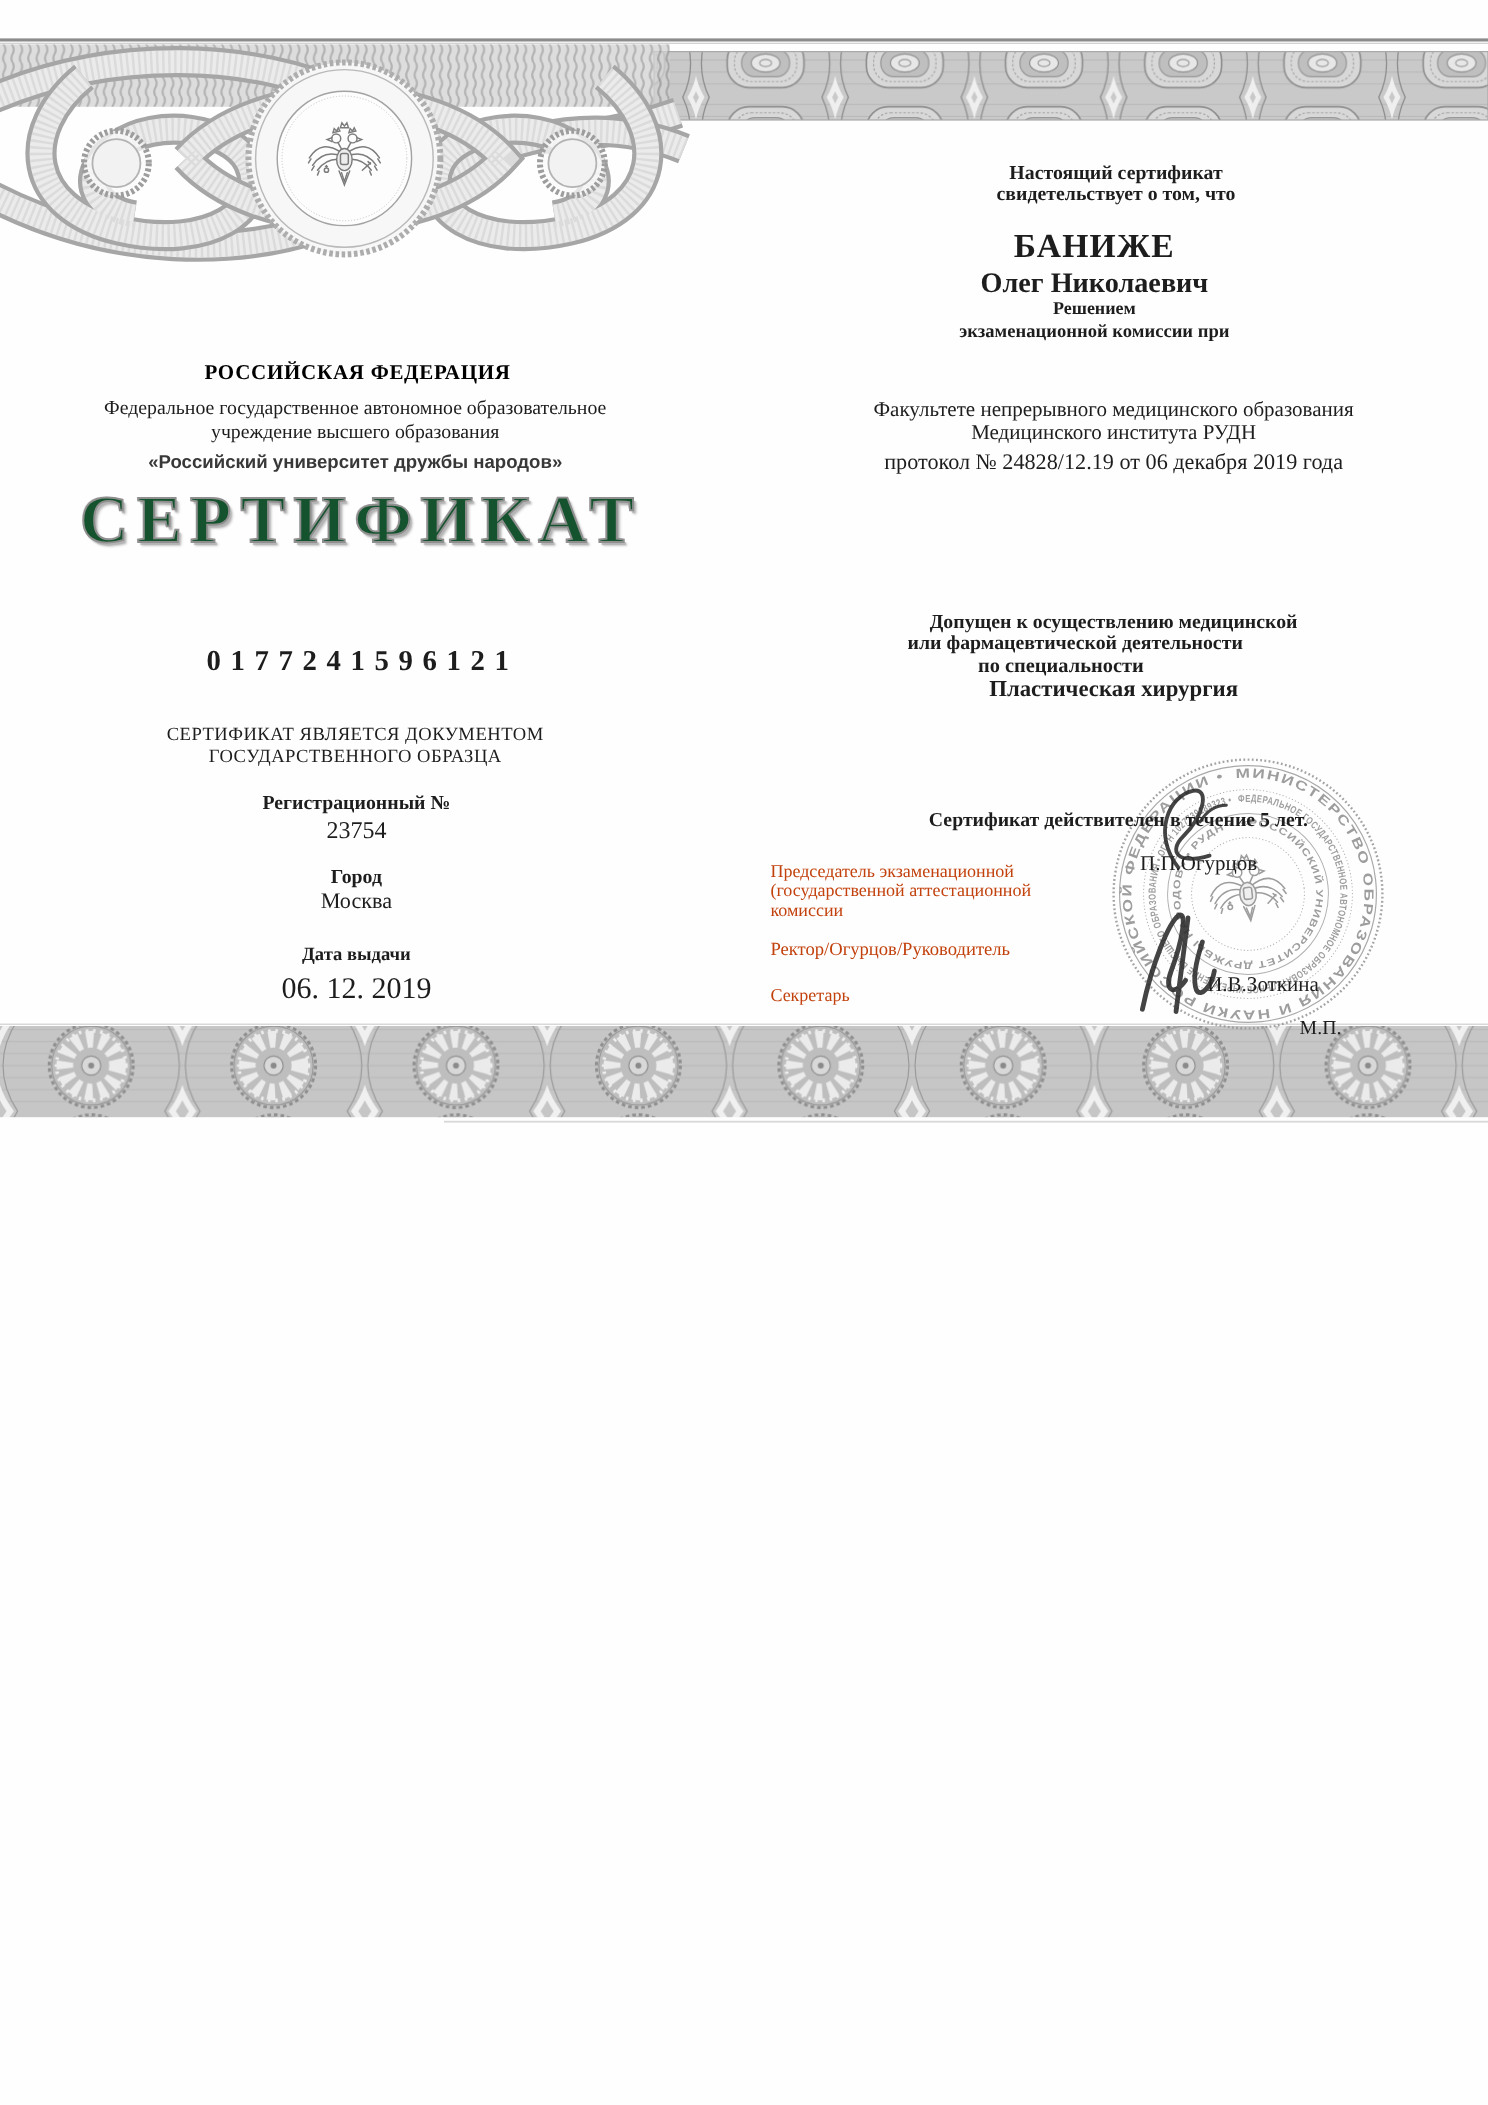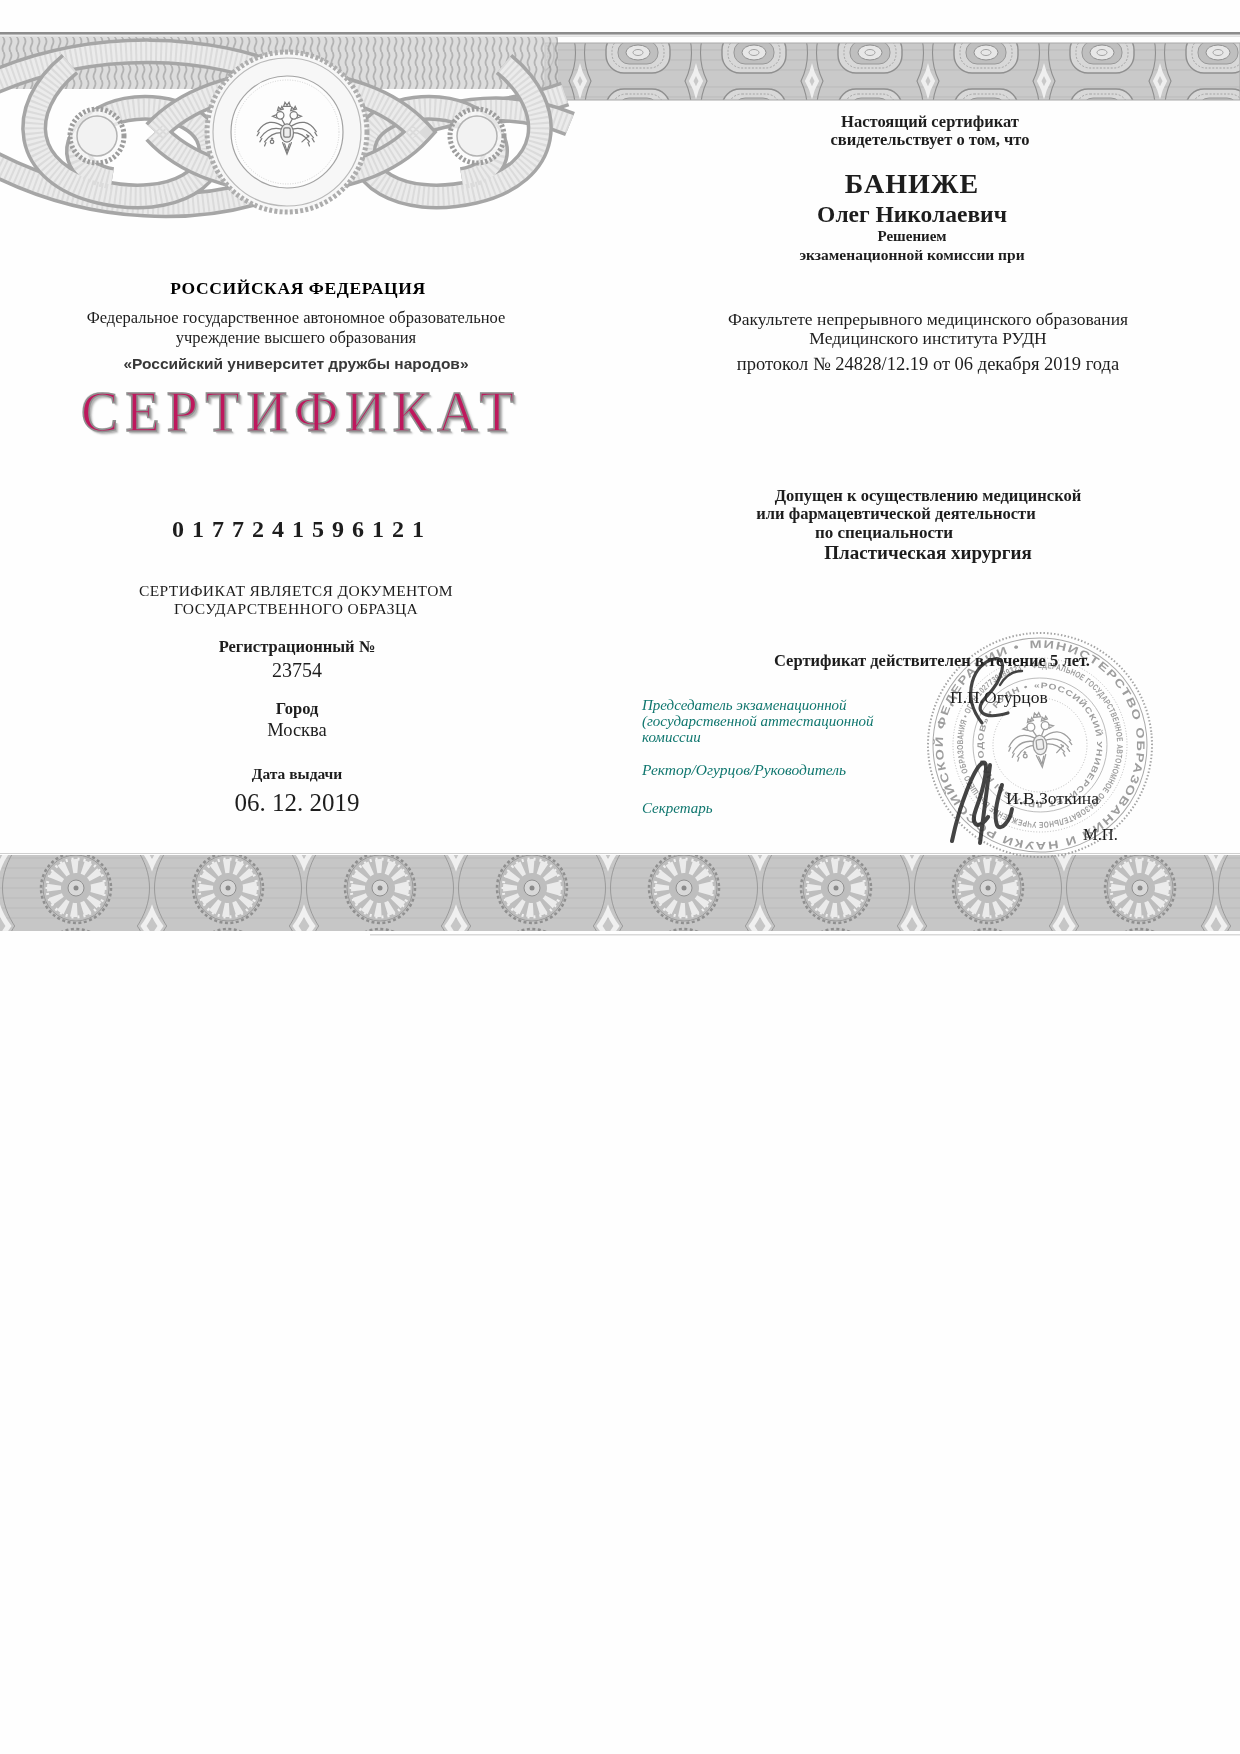--- a/index.html
+++ b/index.html
@@ -1,26 +1,26 @@
 <!DOCTYPE html>
 <html><head>
 <meta charset="utf-8">
 <style>
   html,body{margin:0;padding:0;background:#ffffff;}
   .page{
     position:relative;width:1240px;height:1754px;background:#fefefe;overflow:hidden;
     font-family:"Liberation Serif",serif;color:#1d1d1d;
   }
-  .t{position:absolute;white-space:nowrap;line-height:1.12;}
+  .t{position:absolute;white-space:nowrap;line-height:1.12;margin-top:22px;}
   .cx{transform:translateX(-50%);}
   .b{font-weight:700;}
-  .it{font-style:italic;color:#0f766e;}
+  .it{color:#c2410c;}
   .sans{font-family:"Liberation Sans",sans-serif;}
   .cert-big{
-    font-weight:400;letter-spacing:7px;color:#be185d;
+    font-weight:700;letter-spacing:7px;color:#14532d;
     -webkit-text-stroke:1.6px #8f8f8f;
     text-shadow:2px 2px 1px #b3b3b3, 3px 3px 2px #cccccc, -1px -1px 0 #e0e0e0;
   }
   .soft{color:#000000;}
   svg{display:block;}
   .abs{position:absolute;}
   .rope-outer{stroke:#a6a6a6;stroke-width:26px;fill:none;}
   .rope-inner{stroke:#ebebeb;stroke-width:19px;fill:none;}
   .rope-tex{stroke:#bdbdbd;stroke-width:19px;fill:none;stroke-dasharray:2 3;opacity:.35;}
   .stamp-text{fill:#8d8d8d;font-family:"Liberation Sans",sans-serif;font-weight:700;}

